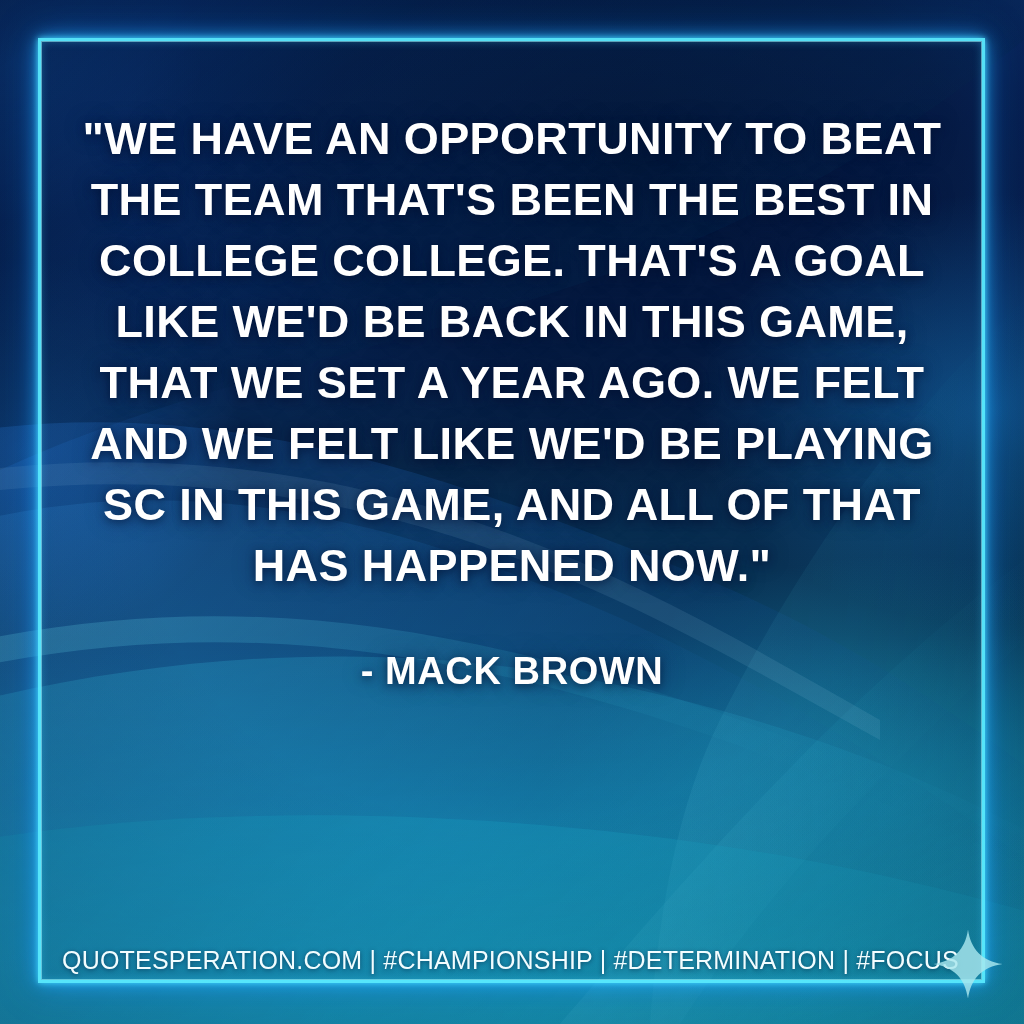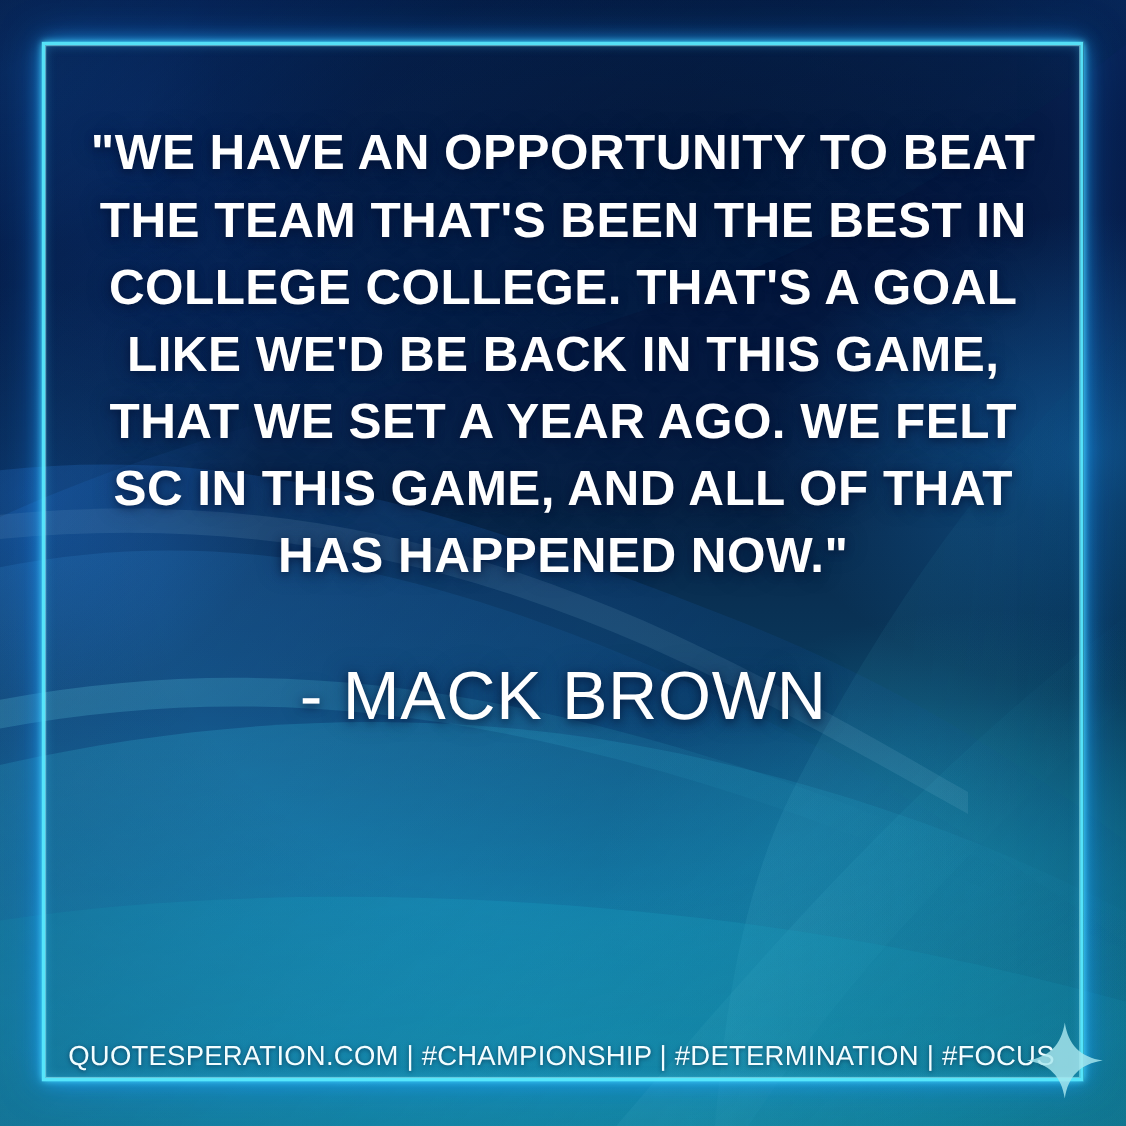--- a/index.html
+++ b/index.html
@@ -108,24 +108,24 @@
     line-height: 61px;
     font-weight: bold;
     color: #ffffff;
     letter-spacing: 0.4px;
     text-shadow:
       0 2px 8px rgba(0,14,46,0.65),
       0 0 22px rgba(0,20,60,0.45);
     white-space: nowrap;
   }
   .attribution {
-    margin-top: 68px;
-    font-size: 62px;
+    margin-top: 44px;
+    font-size: 38px;
     line-height: 62px;
-    font-weight: normal;
+    font-weight: bold;
     color: #ffffff;
     letter-spacing: 0.6px;
     text-shadow:
       0 2px 9px rgba(0,14,46,0.7),
       0 0 24px rgba(0,20,60,0.45);
     white-space: nowrap;
   }
 
   
   .footer {
@@ -229,20 +229,21 @@
 
   <div class="frame"></div>
   <div class="frame-inner-glow"></div>
 
   <div class="quote-wrap">
     <div class="quote-line">"WE HAVE AN OPPORTUNITY TO BEAT</div>
     <div class="quote-line">THE TEAM THAT'S BEEN THE BEST IN</div>
     <div class="quote-line">COLLEGE COLLEGE. THAT'S A GOAL</div>
     <div class="quote-line">LIKE WE'D BE BACK IN THIS GAME,</div>
     <div class="quote-line">THAT WE SET A YEAR AGO. WE FELT</div>
+    <div class="quote-line">AND WE FELT LIKE WE'D BE PLAYING</div>
     <div class="quote-line">SC IN THIS GAME, AND ALL OF THAT</div>
     <div class="quote-line">HAS HAPPENED NOW."</div>
     <div class="attribution">- MACK BROWN</div>
   </div>
 
   <div class="footer">
     <span class="footer-text">QUOTESPERATION.COM | #CHAMPIONSHIP | #DETERMINATION | #FOCUS</span>
   </div>
 
   <div class="sparkle">

